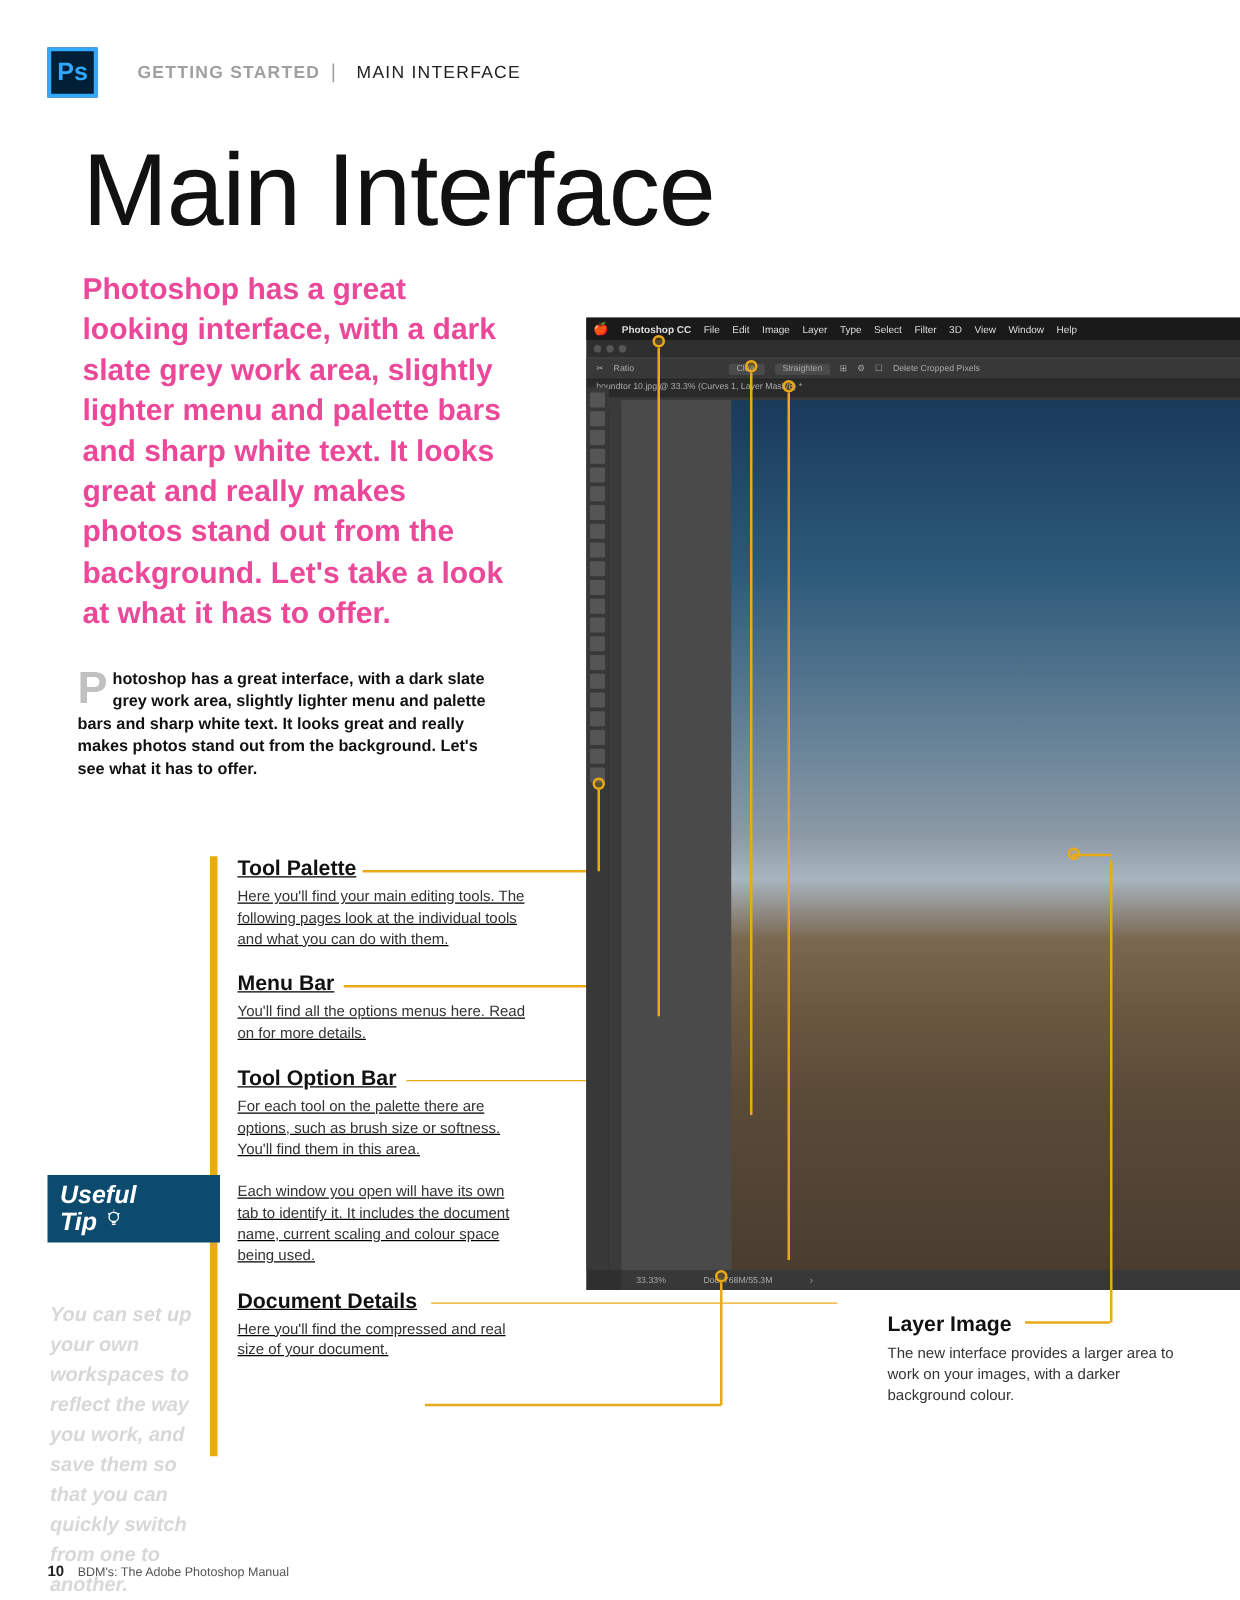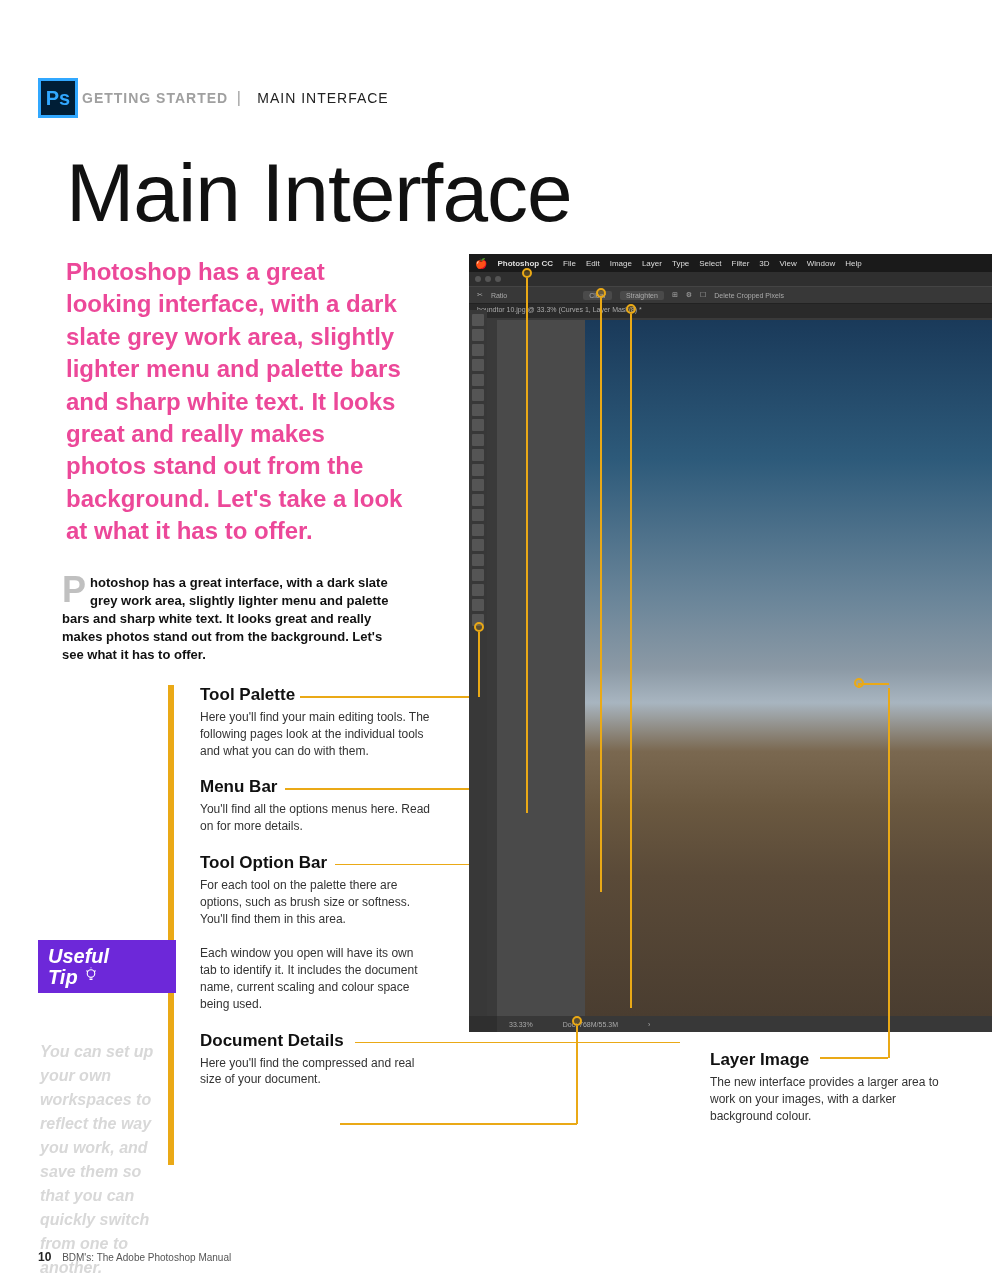--- a/index.html
+++ b/index.html
@@ -1,46 +1,46 @@
 <!DOCTYPE html>
 <html><head>
 <meta charset="utf-8">
 <style>
 * { margin: 0; padding: 0; box-sizing: border-box; }
 body { font-family: -apple-system, BlinkMacSystemFont, "Segoe UI", Helvetica, Arial, sans-serif; width: 992px; height: 1280px; background: #fff; position: relative; overflow: hidden; }
 
-.header { display: flex; align-items: center; padding: 38px 0 0 38px; gap: 4px; margin-top: 40px; }
+.header { display: flex; align-items: center; padding: 38px 0 0 38px; gap: 32px; }
 .ps-icon { width: 40px; height: 40px; background: #001e36; border: 3px solid #31a8ff; display: flex; align-items: center; justify-content: center; color: #31a8ff; font-weight: 700; font-size: 20px; font-family: Arial, sans-serif; }
 .breadcrumb-section { color: #a0a0a0; font-size: 14px; font-weight: 600; letter-spacing: 1px; }
 .breadcrumb-main { color: #222; font-size: 14px; font-weight: 500; letter-spacing: 1px; margin-left: 8px; }
 .divider { color: #a0a0a0; margin: 0 4px; }
 
 .title { font-size: 82px; font-weight: 300; padding: 28px 0 0 66px; letter-spacing: -1px; color: #111; }
 
 .intro { font-size: 24px; font-weight: 600; line-height: 1.35; padding: 16px 0 0 66px; width: 410px; color: #ec4899; }
 
 .subintro { font-size: 13px; font-weight: 700; line-height: 1.4; padding: 26px 0 0 62px; width: 400px; color: #111; }
 .dropcap { float: left; font-size: 36px; font-weight: 800; color: #c0c0c0; line-height: 0.9; padding-right: 4px; }
 
-.callouts { position: absolute; left: 200px; top: 685px; width: 230px; }
+.callouts { position: absolute; left: 190px; top: 685px; width: 230px; text-decoration: underline; }
 .callout { margin-bottom: 18px; }
 .callout-title { font-size: 17px; font-weight: 700; color: #111; margin-bottom: 4px; position: relative; }
 .callout-title::after { content: ""; position: absolute; height: 1.5px; background: #eaa916; }
 .callout-body { font-size: 12px; line-height: 1.4; color: #333; }
 
 #c1 .callout-title::after { left: 100px; right: -250px; top: 11px; }
 #c2 .callout-title::after { left: 85px; right: -250px; top: 11px; }
 #c3 .callout-title::after { left: 135px; right: -250px; top: 11px; }
 #c4 .callout-title::after { left: 170px; right: -250px; top: 11px; }
 #c5 .callout-title::after { left: 155px; right: -250px; top: 11px; }
 
 .accent-bar { position: absolute; left: 168px; top: 685px; width: 6px; height: 480px; background: #eaa916; }
 
 .tip-box { position: absolute; left: 38px; top: 940px; width: 138px; }
-.tip-header { background: #6d28d9; color: #fff; padding: 6px 10px 4px; }
+.tip-header { background: #0c4a6e; color: #fff; padding: 6px 10px 4px; }
 .tip-header-title { font-size: 20px; font-weight: 800; font-style: italic; line-height: 1; }
 .tip-header-sub { font-size: 20px; font-weight: 800; font-style: italic; display: flex; align-items: center; gap: 4px; }
 .bulb { display: inline-block; }
 .tip-body { font-size: 16px; font-style: italic; color: #d8d8d8; padding: 10px 2px 0 2px; line-height: 1.5; font-weight: 600; margin-top: 37px; }
 
 .screenshot { position: absolute; left: 469px; top: 254px; width: 523px; height: 778px; background: #2f2f2f; overflow: hidden; }
 .menubar { height: 18px; background: #1a1a1a; display: flex; align-items: center; padding: 0 6px; gap: 10px; font-size: 8px; color: #ddd; }
 .menubar .apple { font-size: 10px; }
 .menubar .app { font-weight: 700; }
 .dots { display: flex; gap: 4px; padding: 4px 6px; }

